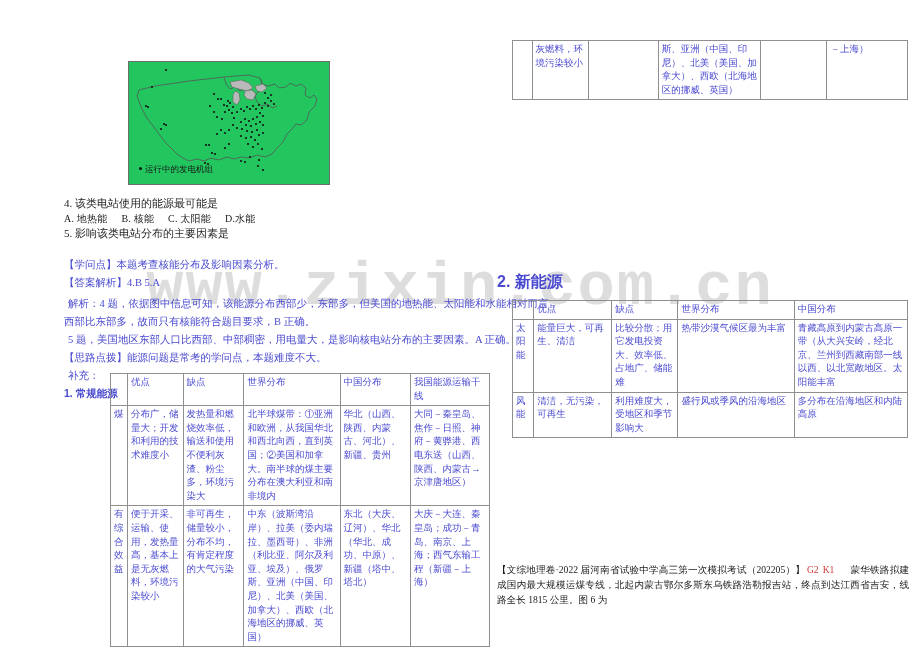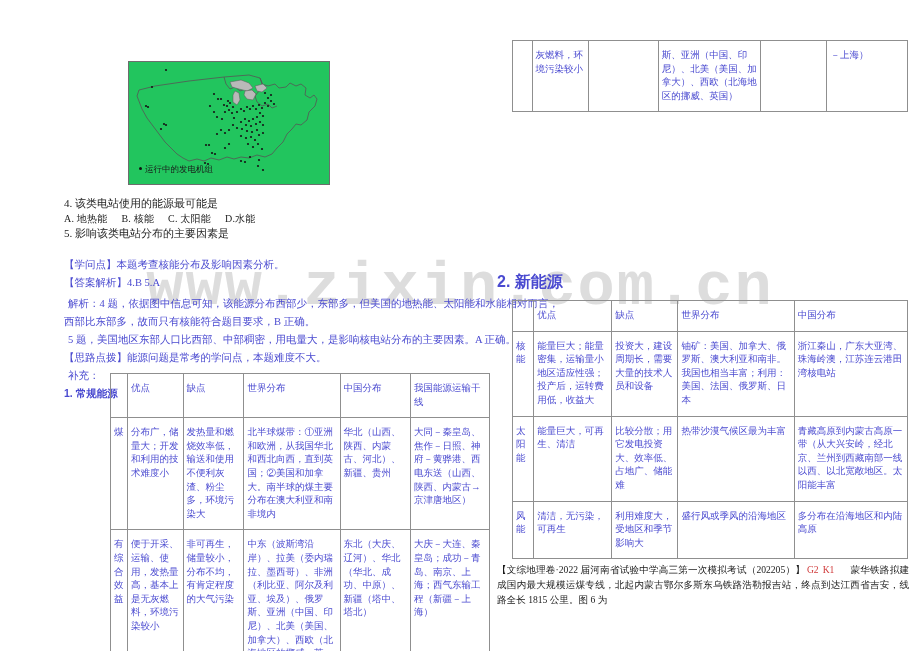--- a/index.html
+++ b/index.html
@@ -115,21 +115,21 @@
 
   
   table.etable {
     border-collapse: collapse;
     table-layout: fixed;
     background: transparent;
   }
   table.etable td, table.etable th {
     border: 1px solid #8f8f8f;
     vertical-align: top;
-    padding: 8px 3px;
+    padding: 2px 3px;
     font-size: 9.5px;
     line-height: 13.6px;
     color: #4a4ad0;
     font-family: "Liberation Serif", serif;
     font-weight: normal;
     text-align: left;
     word-break: break-all;
     background: transparent;
   }
   table.etable th { font-weight: normal; }
@@ -410,27 +410,20 @@
         </colgroup>
       <tbody>
           <tr>
         <th></th>
         <th>优点</th>
         <th>缺点</th>
         <th>世界分布</th>
         <th>中国分布</th>
       </tr>
       <tr>
-        <td class="rowlabel">核能</td>
-        <td>能量巨大；能量密集，运输量小地区适应性强；投产后，运转费用低，收益大</td>
-        <td>投资大，建设周期长，需要大量的技术人员和设备</td>
-        <td>铀矿：美国、加拿大、俄罗斯、澳大利亚和南非。我国也相当丰富；利用：美国、法国、俄罗斯、日本</td>
-        <td>浙江秦山，广东大亚湾、珠海岭澳，江苏连云港田湾核电站</td>
-      </tr>
-      <tr>
         <td class="rowlabel">太阳能</td>
         <td>能量巨大，可再生、清洁</td>
         <td>比较分散；用它发电投资大、效率低、占地广、储能难</td>
         <td>热带沙漠气候区最为丰富</td>
         <td>青藏高原到内蒙古高原一带（从大兴安岭，经北京、兰州到西藏南部一线以西、以北宽敞地区。太阳能丰富</td>
       </tr>
       <tr>
         <td class="rowlabel">风能</td>
         <td>清洁，无污染，可再生</td>
         <td>利用难度大，受地区和季节影响大</td>

